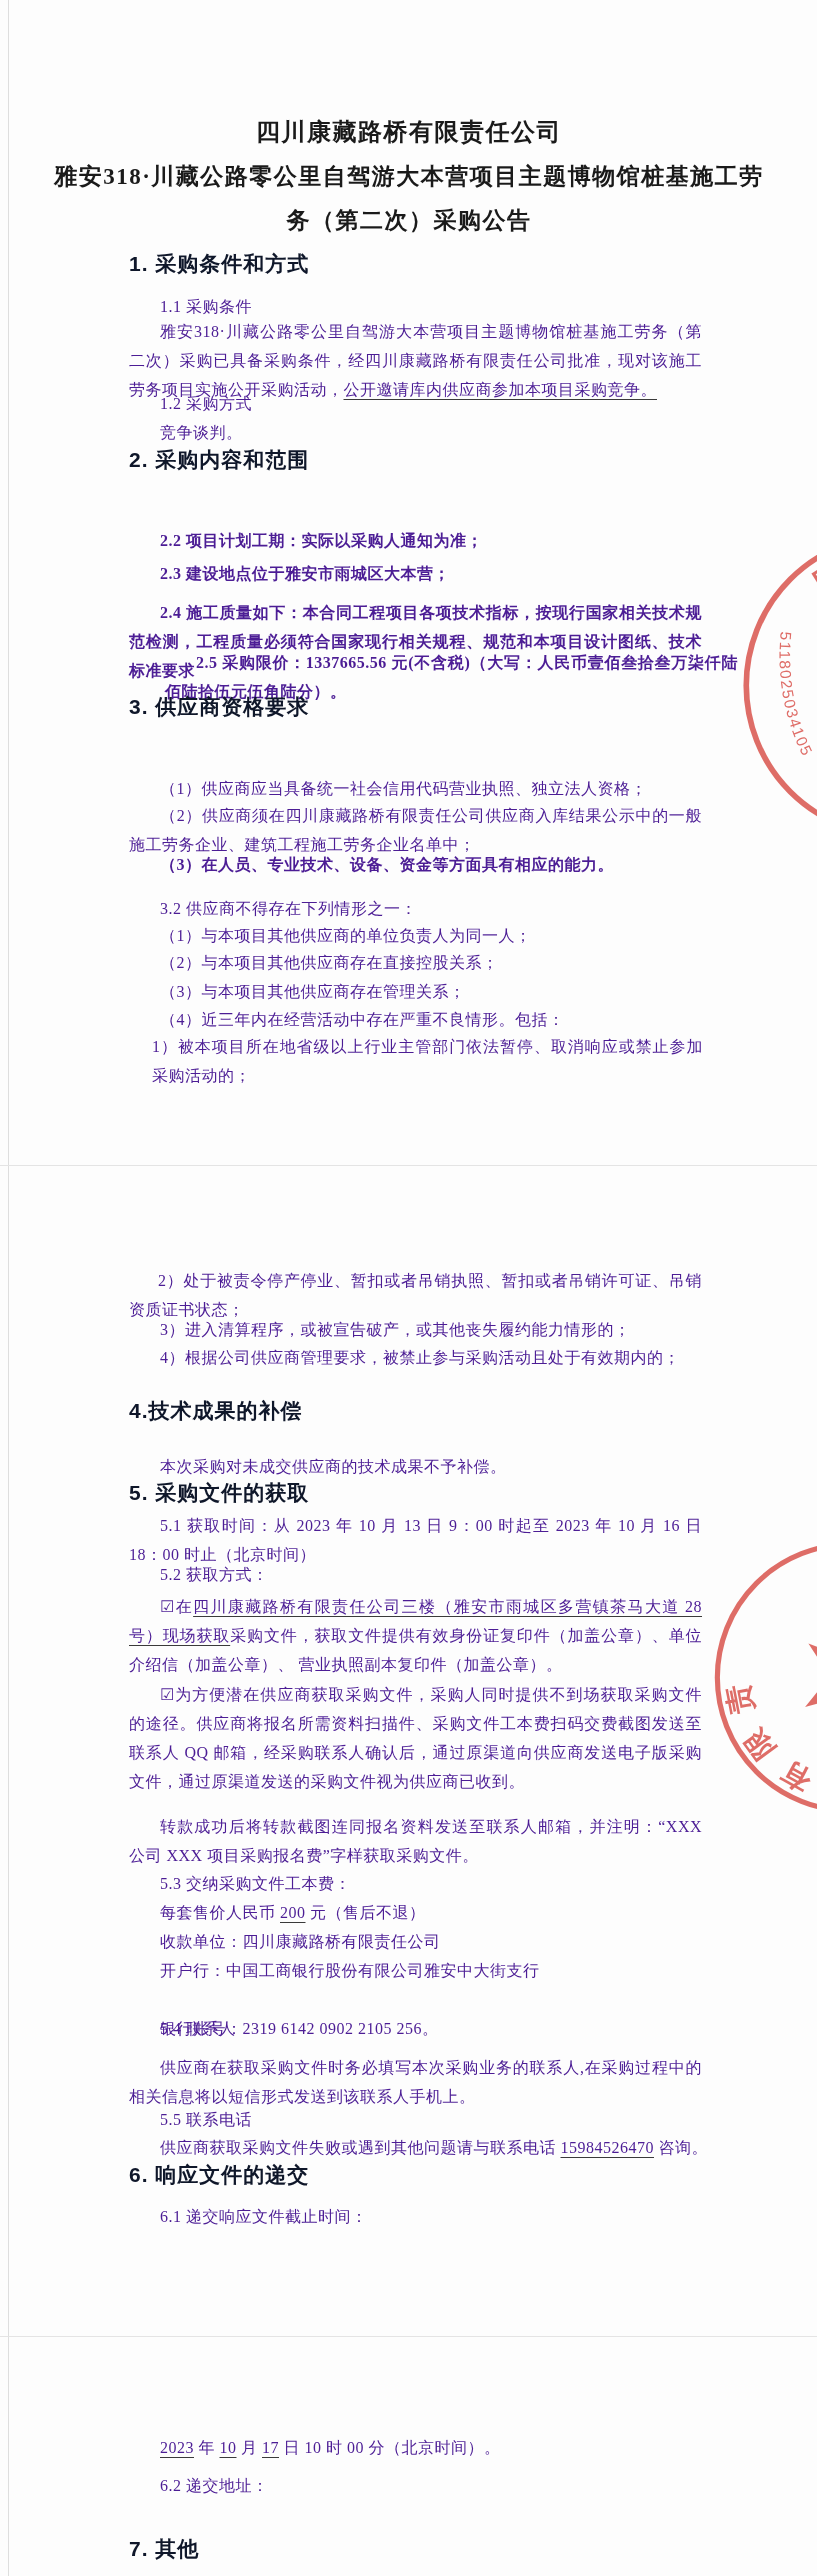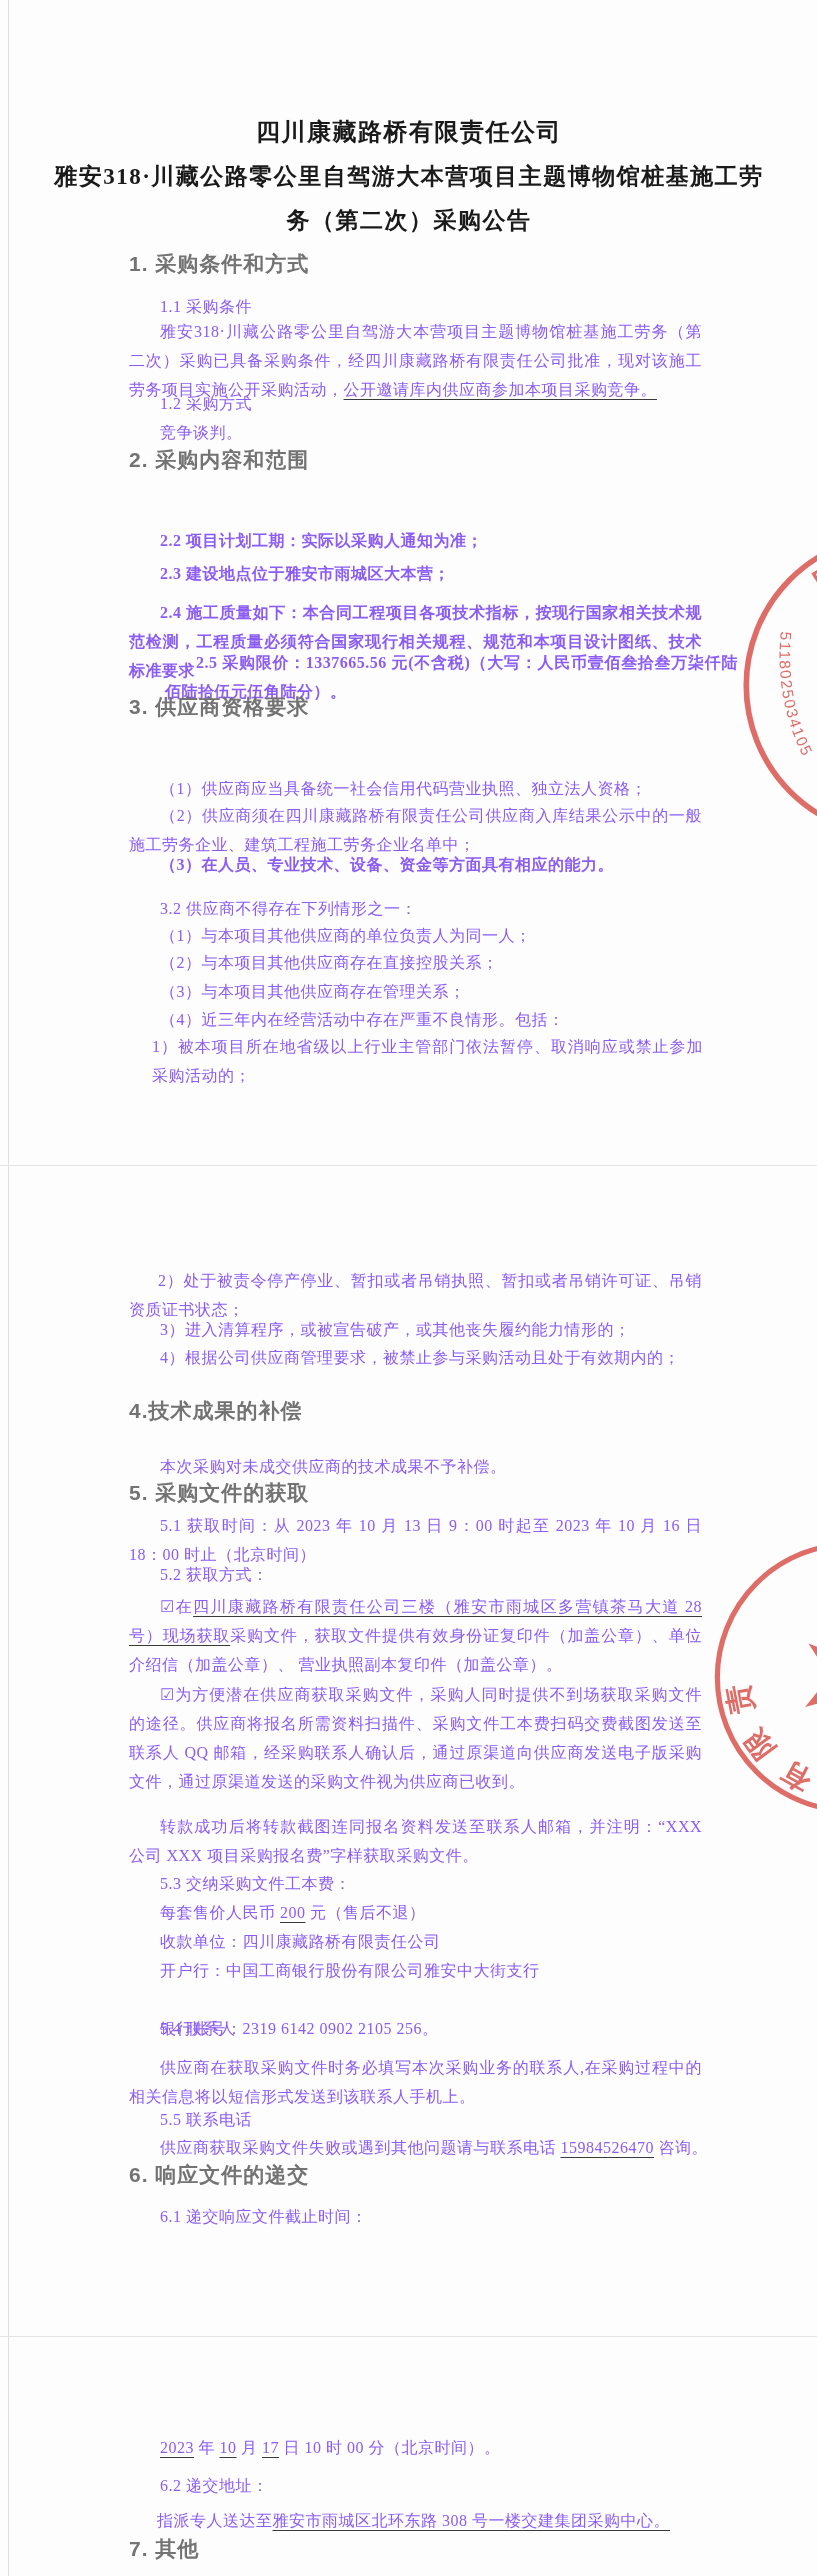--- a/index.html
+++ b/index.html
@@ -11,32 +11,32 @@
     overflow:hidden;
     font-family:"Liberation Serif","DejaVu Serif",serif;
     color:#262626;
   }
   .scan-edge{position:absolute;left:7.7px;top:0;width:1.5px;height:100%;background:#d6d6d6;opacity:.8;}
   .pbreak{position:absolute;left:0;width:100%;height:1px;background:#e4e4e4;}
   
   .b{
     position:absolute;left:129px;width:573px;
     font-size:16px;line-height:29px;letter-spacing:0.5px;
-    text-align:justify;color:#8b5cf6;
+    text-align:justify;color:#4c1d95;
   }
   .nw{width:auto;white-space:nowrap;text-align:left;}
   .x310{left:160px;}
   .ind{text-indent:31px;}
   .bold{font-weight:bold;}
   .u{text-decoration:underline;text-decoration-thickness:1px;text-underline-offset:3.6px;text-decoration-color:#3a3a3a;}
   
   .h{
     position:absolute;left:129px;width:auto;white-space:nowrap;
     font-family:"Liberation Sans","DejaVu Sans",sans-serif;
-    font-weight:bold;font-size:21px;line-height:1.25;letter-spacing:1px;color:#737373;
+    font-weight:bold;font-size:21px;line-height:1.25;letter-spacing:1px;color:#0f172a;
   }
   .doc-title{
     position:absolute;left:0;width:818px;text-align:center;
     font-weight:bold;font-size:23px;letter-spacing:1.5px;color:#1a1a1a;white-space:nowrap;
   }
   .stamp{position:absolute;mix-blend-mode:multiply;opacity:.92;pointer-events:none;}
   .stamp *{font-family:"Liberation Sans","DejaVu Sans",sans-serif;}
 </style>
 </head>
 <body>
@@ -105,21 +105,20 @@
 
   <div class="b nw x310" style="top:2105px;">5.5 联系电话</div>
   <div class="b nw x310" style="top:2133px;"><span>供应商获取采购文件失败或遇到其他问题请与联系电话 </span><span class="u">15984526470</span><span> 咨询。</span></div>
 
   <div class="h" style="top:2162px;">6. 响应文件的递交</div>
   <div class="b nw x310" style="top:2202px;">6.1 递交响应文件截止时间：</div>
 
   <div class="b nw x310" style="top:2433px;"><span class="u">2023</span><span> 年 </span><span class="u">10</span><span> 月 </span><span class="u">17</span><span> 日 10 时 00 分（北京时间）。</span></div>
 
   <div class="b nw x310" style="top:2471px;">6.2 递交地址：</div>
-  <div class="b nw" style="top:2506px;left:157px;"><span>指派专人送达至</span><span class="u">雅安市雨城区北环东路 308 号一楼交建集团采购中心。</span></div>
 
   <div class="h" style="top:2536px;">7. 其他</div>
 
   <svg class="stamp" style="left:737px;top:526px;" width="319" height="319" viewBox="0 0 620 620">
     <circle cx="310" cy="310" r="292" fill="none" stroke="#d8453e" stroke-width="11" stroke-opacity="0.85"></circle>
     <g transform="rotate(75 310 310)" fill="#d8453e" fill-opacity="0.85">
       <defs>
           <path id="sa-arc" d="M 106,405 A 225,225 0 1 1 514,405" fill="none"></path>
         </defs>
       <polygon points="310,190 336.98,272.87 424.1,272.9 353.66,324.18 380.5,407.1 310,355.9 239.5,407.1 266.34,324.18 195.9,272.9 283.02,272.87"></polygon>

